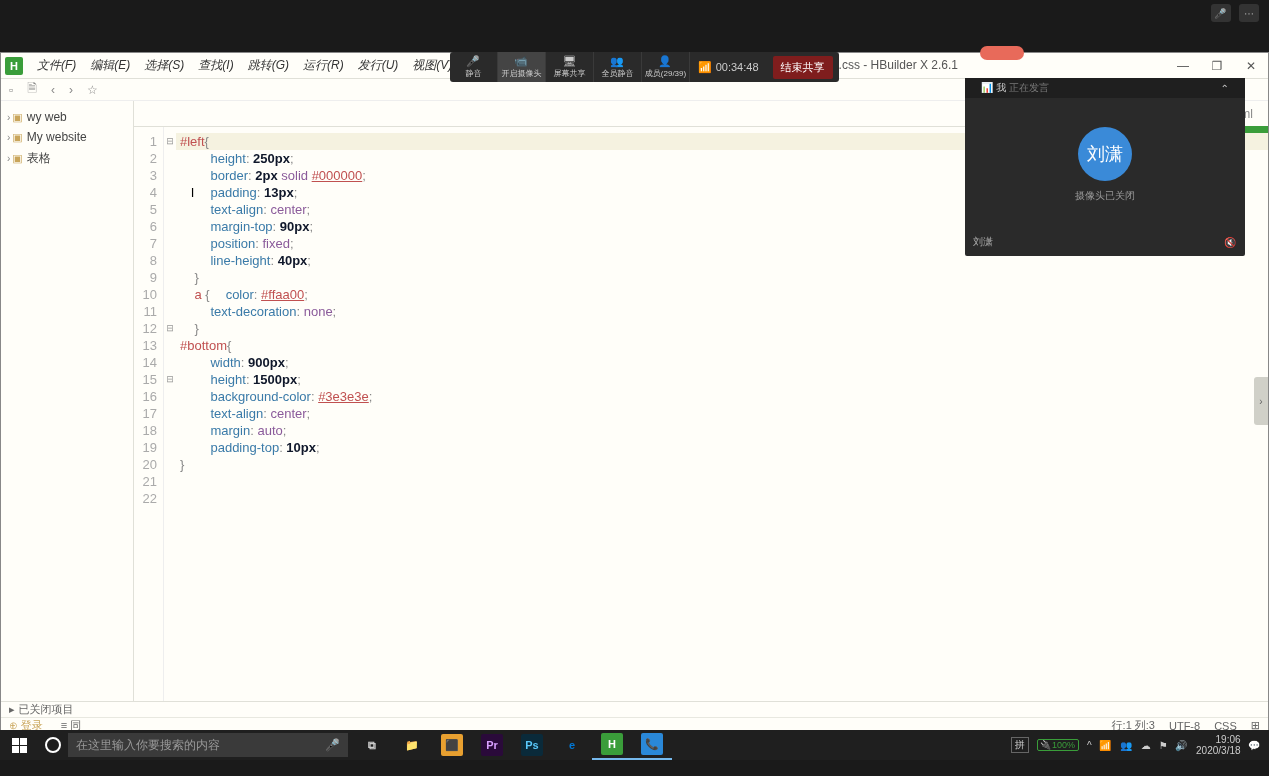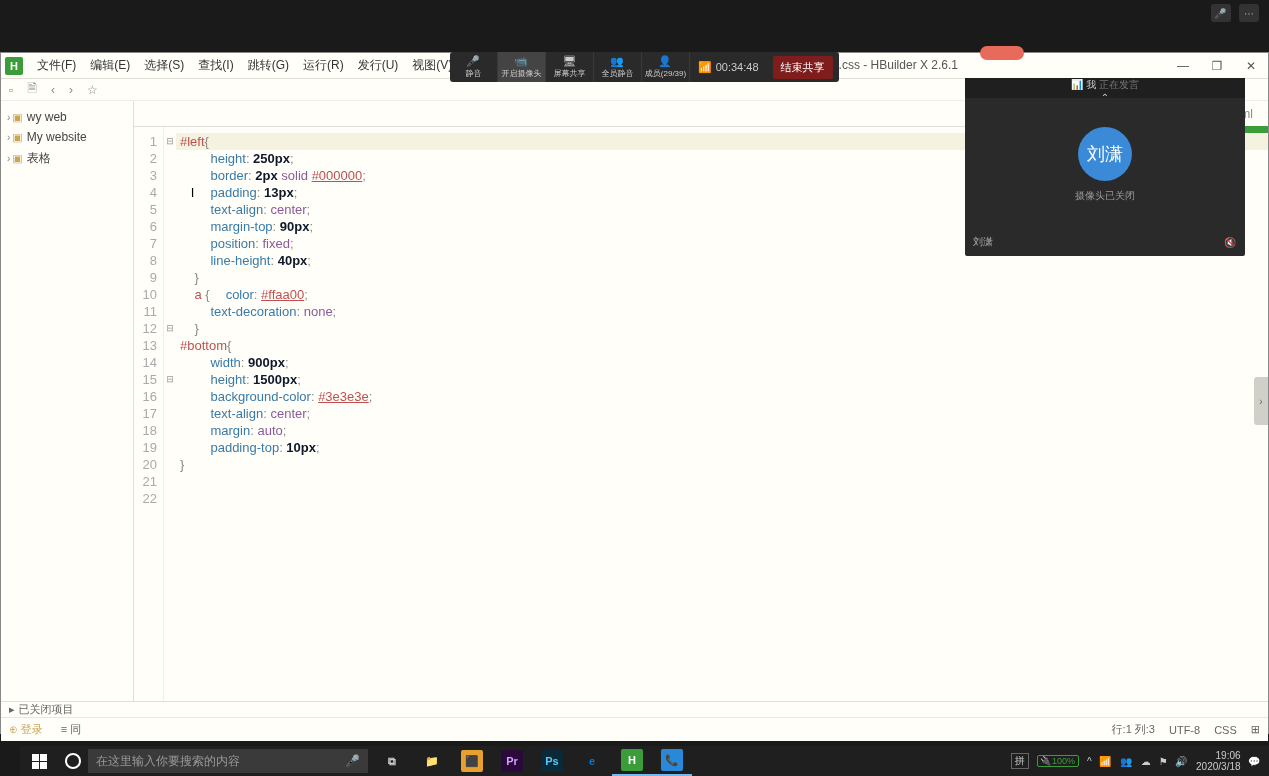--- a/index.html
+++ b/index.html
@@ -10,21 +10,21 @@
 .dark-top-icons { position: absolute; right: 10px; top: 4px; display: flex; gap: 8px; }
 .dark-icon { width: 20px; height: 18px; background: #333; border-radius: 3px; display: flex; align-items: center; justify-content: center; color: #aaa; font-size: 10px; }
 
 
 .ide-window { position: absolute; top: 52px; left: 0; right: 0; bottom: 42px; background: #fffef9; border: 1px solid #888; }
 
 
 .titlebar { height: 26px; background: #fffef9; border-bottom: 1px solid #e0e0d8; display: flex; align-items: center; padding: 0 4px; position: relative; }
 .app-logo { width: 18px; height: 18px; background: #3a9d3a; color: #fff; font-size: 11px; font-weight: bold; display: flex; align-items: center; justify-content: center; border-radius: 2px; margin-right: 8px; }
 .menu { display: flex; gap: 2px; font-size: 12px; color: #333; }
-.menu-item { padding: 2px 6px; cursor: pointer; }
+.menu-item { padding: 2px 6px; cursor: pointer; font-style: italic; }
 .title-text { position: absolute; right: 310px; font-size: 12px; color: #555; }
 .win-controls { position: absolute; right: 0; display: flex; }
 .win-btn { width: 34px; height: 24px; display: flex; align-items: center; justify-content: center; font-size: 12px; color: #555; }
 
 
 .breadcrumb-bar { height: 22px; background: #fffef9; border-bottom: 1px solid #eee; display: flex; align-items: center; padding: 0 6px; font-size: 11px; color: #666; gap: 10px; }
 .bc-icon { color: #888; font-size: 12px; margin: 0 2px; }
 .bc-sep { color: #aaa; margin: 0 2px; }
 
 
@@ -56,48 +56,48 @@
 
 .sel { color: #c05050; }
 .prop { color: #3a7aa8; margin-left: 16px; }
 .num { color: #0f172a; font-weight: bold; }
 .hex { color: #c05050; text-decoration: underline; }
 .punct { color: #888; }
 .kw { color: #8a5a9a; text-align: center; }
 
 
 .bottom-panel { height: 16px; background: #fffef9; border-top: 1px solid #e0e0d8; font-size: 11px; color: #666; display: flex; align-items: center; padding: 0 8px; }
-.status-bar { height: 24px; background: #fffef9; border-top: 1px solid #e8e8e0; font-size: 11px; color: #666; display: flex; align-items: center; padding: 0 8px; justify-content: space-between; }
+.status-bar { height: 16px; background: #fffef9; border-top: 1px solid #e8e8e0; font-size: 11px; color: #666; display: flex; align-items: center; padding: 0 8px; justify-content: space-between; text-decoration: underline; }
 .status-left { display: flex; gap: 18px; align-items: center; }
 .status-right { display: flex; gap: 14px; align-items: center; }
 
 
 .expand-handle { position: absolute; right: 0; top: 50%; transform: translateY(-50%); width: 14px; height: 48px; background: #d0d0c8; border-radius: 3px 0 0 3px; display: flex; align-items: center; justify-content: center; color: #666; font-size: 10px; }
 
 
 .meet-toolbar { position: absolute; top: 52px; left: 450px; height: 30px; background: #2a2a2a; display: flex; align-items: center; border-radius: 3px; z-index: 50; }
 .meet-btn { width: 48px; height: 100%; display: flex; flex-direction: column; align-items: center; justify-content: center; color: #ccc; font-size: 8px; border-right: 1px solid #3a3a3a; }
 .meet-btn.active { background: #444; }
 .meet-btn .mi { font-size: 11px; }
 .meet-timer { padding: 0 8px; color: #ccc; font-size: 11px; display: flex; align-items: center; gap: 4px; }
 .meet-end { background: #7f1d1d; color: #fff; padding: 4px 8px; font-size: 11px; border-radius: 2px; margin: 0 6px; }
 
 
 .red-shape { position: absolute; top: 46px; left: 980px; width: 44px; height: 14px; background: #e86a5a; border-radius: 7px; z-index: 60; }
 
 
 .participant { position: absolute; top: 78px; right: 24px; width: 280px; height: 178px; background: #2a2a2a; border-radius: 2px; z-index: 55; color: #ccc; }
-.participant-hdr { height: 20px; background: #1f1f1f; display: flex; align-items: center; padding: 0 16px; font-size: 10px; justify-content: space-between; flex-direction: column; }
+.participant-hdr { height: 20px; background: #1f1f1f; display: flex; align-items: center; padding: 0 16px; font-size: 10px; justify-content: space-between; }
 .participant-body { display: flex; flex-direction: column; align-items: center; justify-content: center; height: 134px; }
 .avatar-circle { width: 54px; height: 54px; border-radius: 50%; background: #3a8ad8; color: #fff; display: flex; align-items: center; justify-content: center; font-size: 18px; }
 .cam-off { font-size: 10px; color: #999; margin-top: 8px; }
 .participant-footer { height: 20px; display: flex; align-items: center; justify-content: space-between; padding: 0 8px; font-size: 10px; color: #aaa; }
 
 
-.taskbar { position: absolute; bottom: 0; left: 0; right: 0; height: 30px; background: #1f1f1f; display: flex; align-items: center; margin-left: 20px; }
+.taskbar { position: absolute; bottom: 16px; left: 0; right: 0; height: 30px; background: #1f1f1f; display: flex; align-items: center; }
 .start-btn { width: 38px; height: 100%; display: flex; align-items: center; justify-content: center; color: #fff; }
 .win-logo { display: grid; grid-template-columns: 7px 7px; grid-template-rows: 7px 7px; gap: 1px; }
 .win-logo div { background: #fff; }
 .cortana { width: 30px; display: flex; align-items: center; justify-content: center; }
 .cortana-circle { width: 16px; height: 16px; border: 2px solid #fff; border-radius: 50%; }
 .search-box { width: 280px; height: 24px; background: #3a3a3a; display: flex; align-items: center; padding: 0 8px; color: #999; font-size: 12px; margin-right: 4px; }
 .search-mic { margin-left: auto; color: #999; font-size: 12px; }
 .task-icons { display: flex; height: 100%; }
 .task-icon { width: 40px; height: 100%; display: flex; align-items: center; justify-content: center; font-size: 14px; color: #fff; position: relative; }
 .task-icon.active { border-bottom: 2px solid #76b9ed; }

